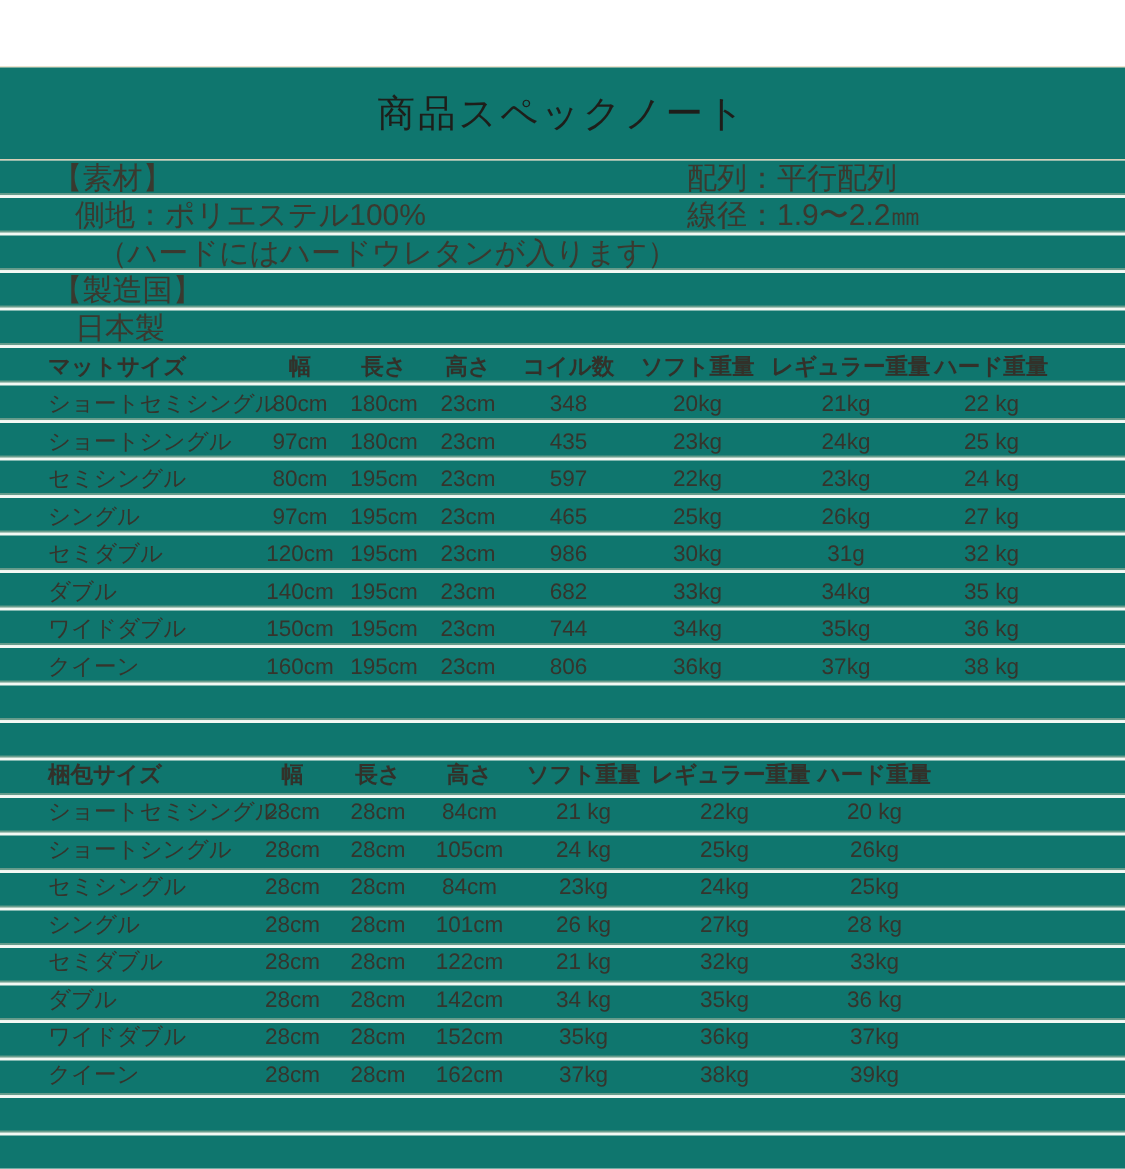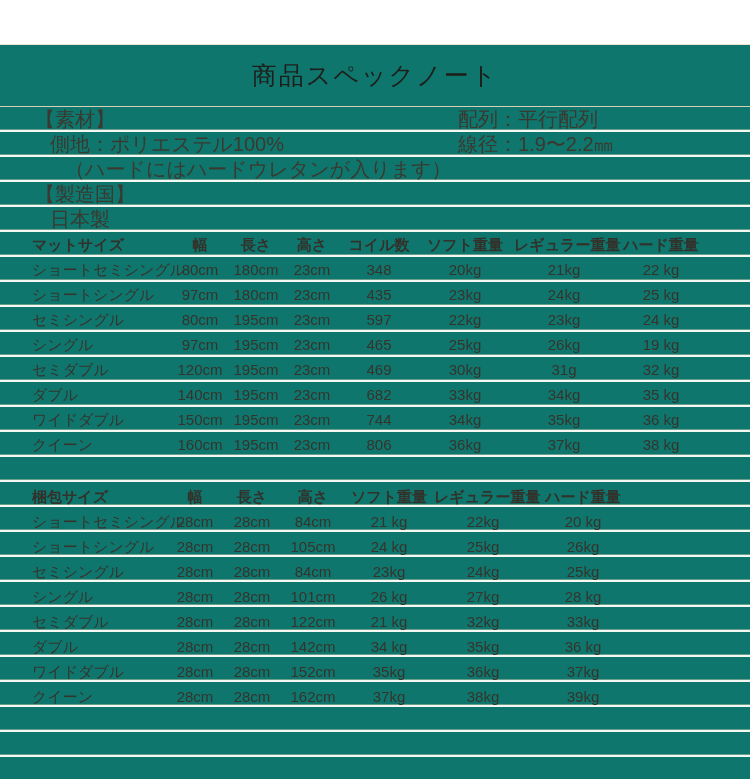--- a/index.html
+++ b/index.html
@@ -42,21 +42,21 @@
     border-collapse:collapse;table-layout:fixed;margin-left:30px;
   }
   th,td{
     height:25px;line-height:25px;padding:0 2px;box-sizing:border-box;
     font-size:15px;text-align:center;white-space:nowrap;overflow:visible;
   }
   th{font-weight:600;color:#32312a;}
   td{font-weight:500;color:#35342c;}
   th.rowlabel,td.rowlabel{text-align:left;padding-left:2px;}
   .mat-table{width:676px;}
-  .pkg-table{width:602px;}
+  .pkg-table{width:602px;margin-top:20px;}
   .table-gap{height:27px;}
 </style>
 </head>
 <body>
 
 <div>
   <div class="top-margin"></div>
   <div class="sheet">
 
     <div class="title-block">
@@ -134,28 +134,28 @@
               <td>24 kg</td>
             </tr>
             <tr>
               <td class="rowlabel">シングル</td>
               <td>97cm</td>
               <td>195cm</td>
               <td>23cm</td>
               <td>465</td>
               <td>25kg</td>
               <td>26kg</td>
-              <td>19 kg</td>
+              <td>27 kg</td>
             </tr>
             <tr>
               <td class="rowlabel">セミダブル</td>
               <td>120cm</td>
               <td>195cm</td>
               <td>23cm</td>
-              <td>469</td>
+              <td>986</td>
               <td>30kg</td>
               <td>31g</td>
               <td>32 kg</td>
             </tr>
             <tr>
               <td class="rowlabel">ダブル</td>
               <td>140cm</td>
               <td>195cm</td>
               <td>23cm</td>
               <td>682</td>

